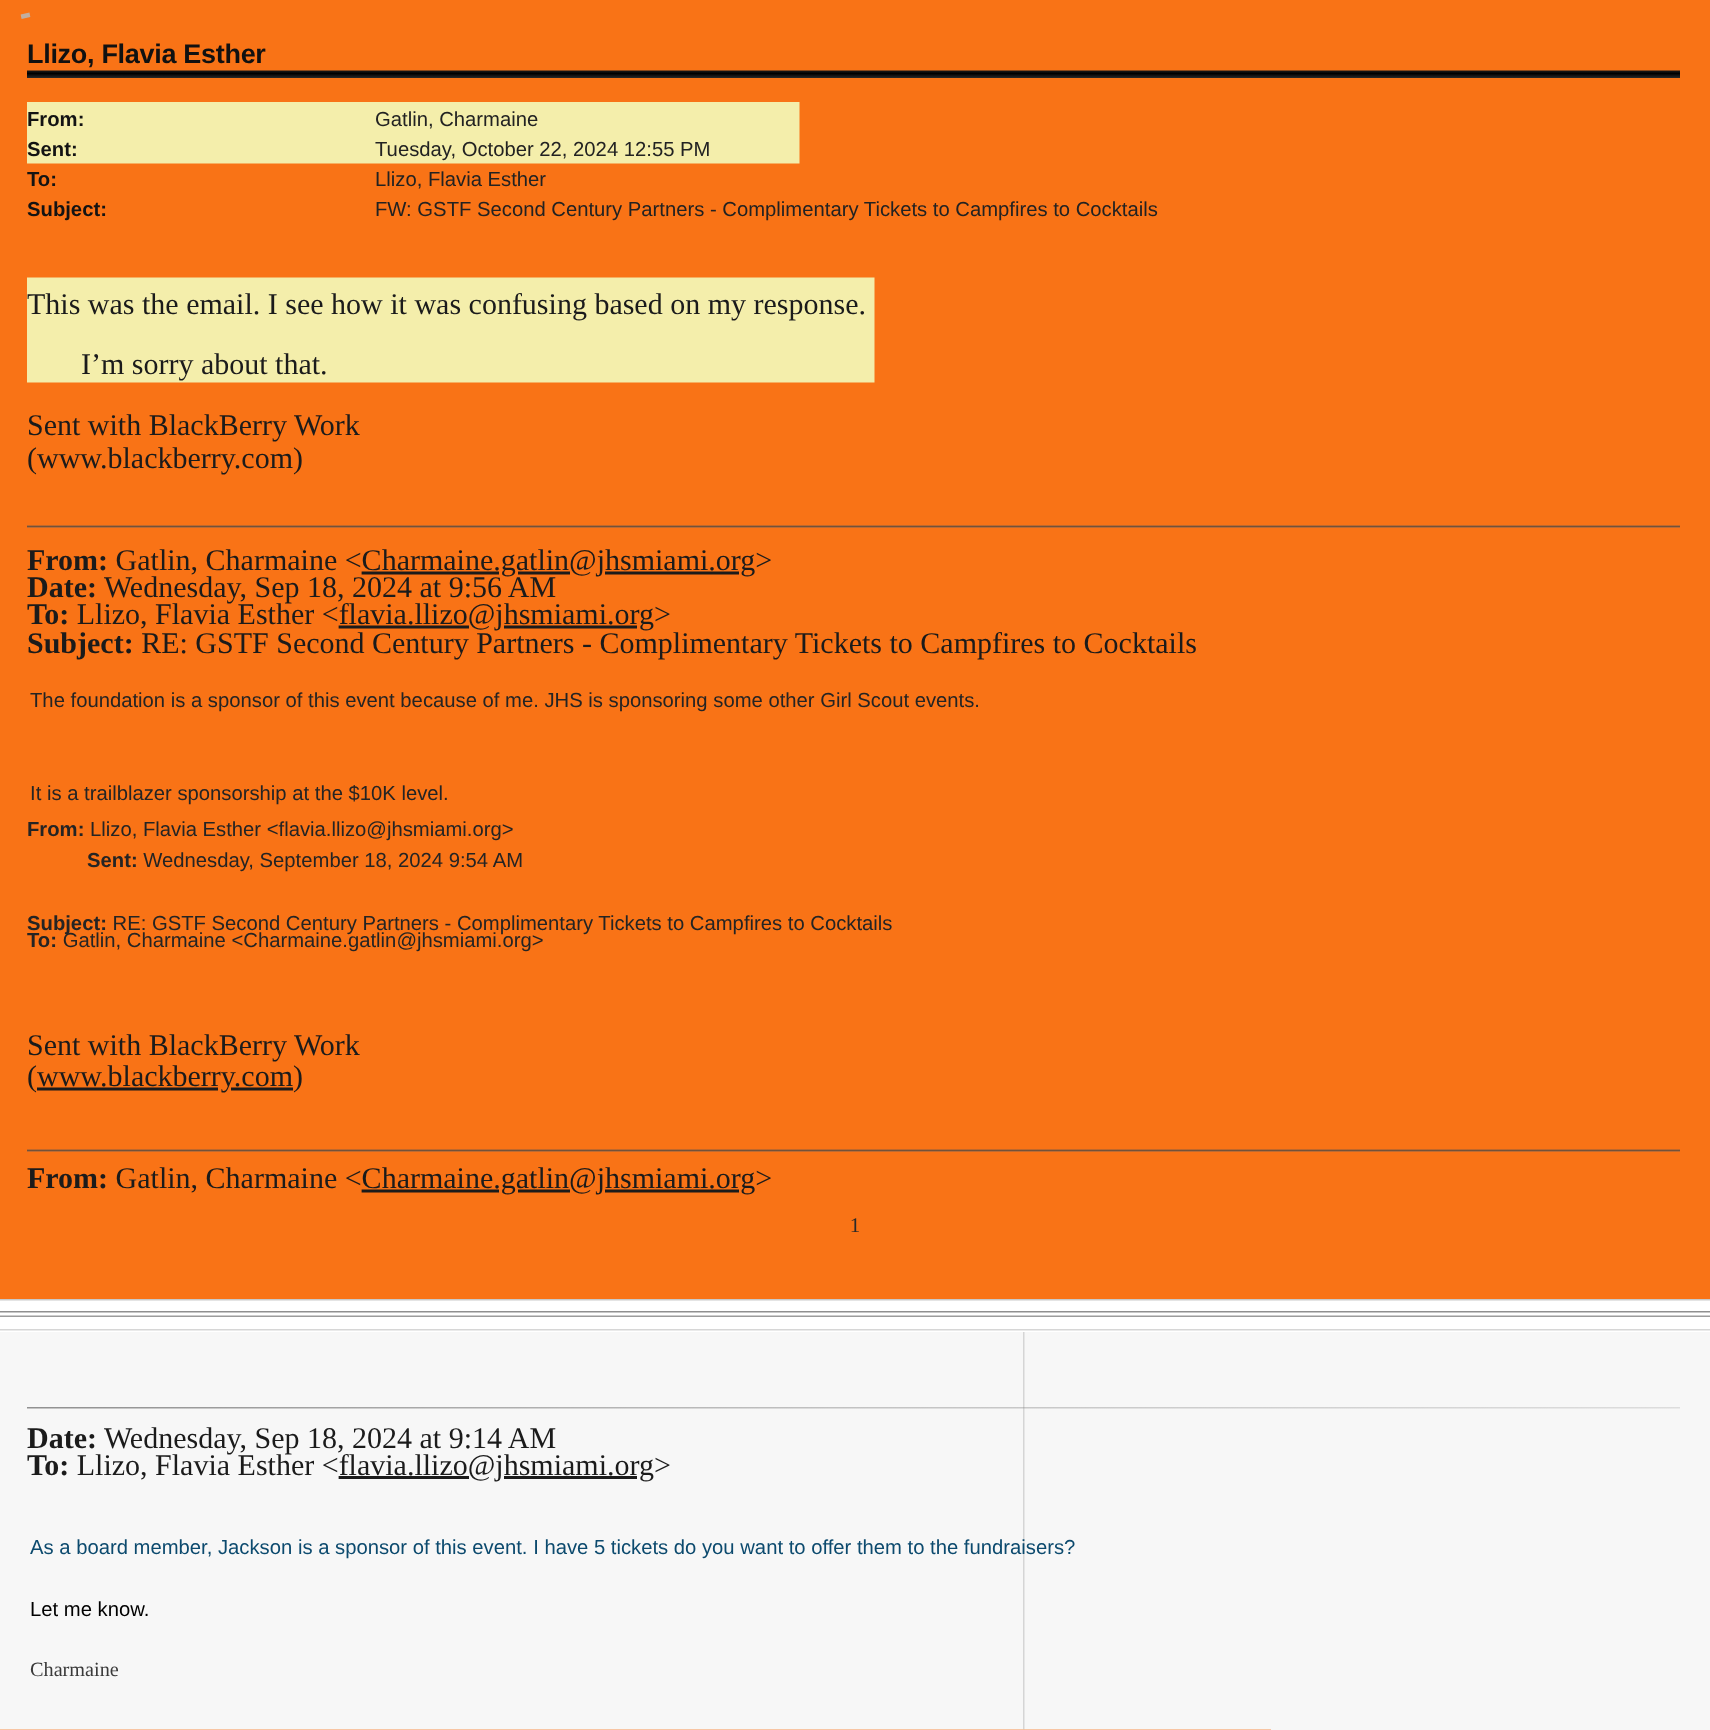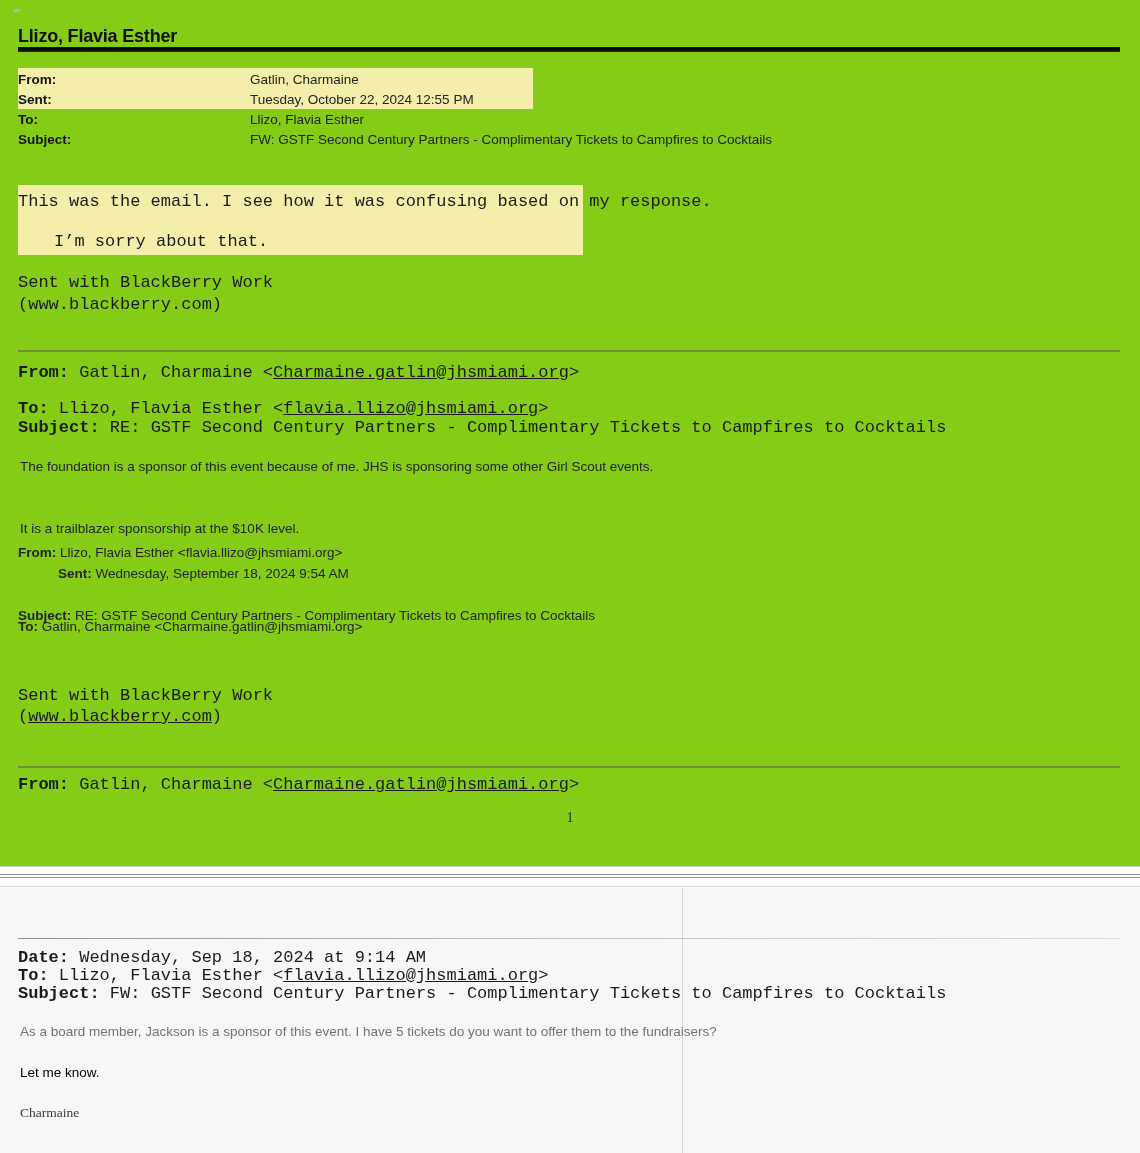--- a/index.html
+++ b/index.html
@@ -19,21 +19,21 @@
 
   .page {
     position: relative;
     width: 1140px;
     box-sizing: border-box;
   }
 
   
   .page-one {
     height: 866px;
-    background: #84cc16;
+    background: #f97316;
     padding: 0 18px;
     box-sizing: border-box;
   }
 
   .speck {
     position: absolute;
     left: 14px;
     top: 9px;
     width: 6px;
     height: 3px;
@@ -99,22 +99,22 @@
   .body-hl {
     position: absolute;
     left: 18px;
     top: 185px;
     width: 565px;
     height: 70px;
     background: #f4eeab;
   }
 
   .serif {
-    font-family: Liberation Mono, monospace;
-    font-size: 17px;
+    font-family: Liberation Serif, serif;
+    font-size: 20px;
     color: #1b1b1b;
   }
   .sans {
     font-family: "Liberation Sans", sans-serif;
     font-size: 13.5px;
     color: #242424;
   }
 
   .abs { position: absolute; white-space: nowrap; }
 
@@ -219,20 +219,24 @@
 
   <div class="abs serif" style="left:18px; top:273px;">Sent with BlackBerry Work</div>
   <div class="abs serif" style="left:18px; top:295px;">(www.blackberry.com)</div>
 
   <div class="rule-thin" style="top:350px;"></div>
 
   <div class="abs serif" style="left:18px; top:363px;">
     <b>From:</b>
     <span>Gatlin, Charmaine &lt;</span><span class="ul">Charmaine.gatlin@jhsmiami.org</span><span>&gt;</span>
   </div>
+  <div class="abs serif" style="left:18px; top:381px;">
+    <b>Date:</b>
+    <span>Wednesday, Sep 18, 2024 at 9:56 AM</span>
+  </div>
   <div class="abs serif" style="left:18px; top:399px;">
     <b>To:</b>
     <span>Llizo, Flavia Esther &lt;</span><span class="ul">flavia.llizo@jhsmiami.org</span><span>&gt;</span>
   </div>
   <div class="abs serif" style="left:18px; top:418px;">
     <b>Subject:</b>
     <span>RE: GSTF Second Century Partners - Complimentary Tickets to Campfires to Cocktails</span>
   </div>
 
   <div class="abs sans" style="left:20px; top:459px;">The foundation is a sponsor of this event because of me.  JHS is sponsoring some other Girl Scout events.</div>
@@ -284,21 +288,17 @@
   <div class="p2-rule"></div>
 
   <div class="abs serif" style="left:18px; top:60px;">
     <b>Date:</b>
     <span>Wednesday, Sep 18, 2024 at 9:14 AM</span>
   </div>
   <div class="abs serif" style="left:18px; top:78px;">
     <b>To:</b>
     <span>Llizo, Flavia Esther &lt;</span><span class="ul">flavia.llizo@jhsmiami.org</span><span>&gt;</span>
   </div>
-  <div class="abs serif" style="left:18px; top:96px;">
-    <b>Subject:</b>
-    <span>FW: GSTF Second Century Partners - Complimentary Tickets to Campfires to Cocktails</span>
-  </div>
-
-  <div class="abs sans" style="left:20px; top:136px; color:#737373;">As a board member, Jackson is a sponsor of this event.  I have 5 tickets do you want to offer them to the fundraisers?</div>
+
+  <div class="abs sans" style="left:20px; top:136px; color:#0c4a6e;">As a board member, Jackson is a sponsor of this event.  I have 5 tickets do you want to offer them to the fundraisers?</div>
   <div class="abs sans" style="left:20px; top:177px; color:#000000;">Let me know.</div>
   <div class="abs sans" style="left:20px; top:217px; color:#3a3a3a;font-family:Liberation Serif, serif;">Charmaine</div>
 </div>
 
 </body></html>

